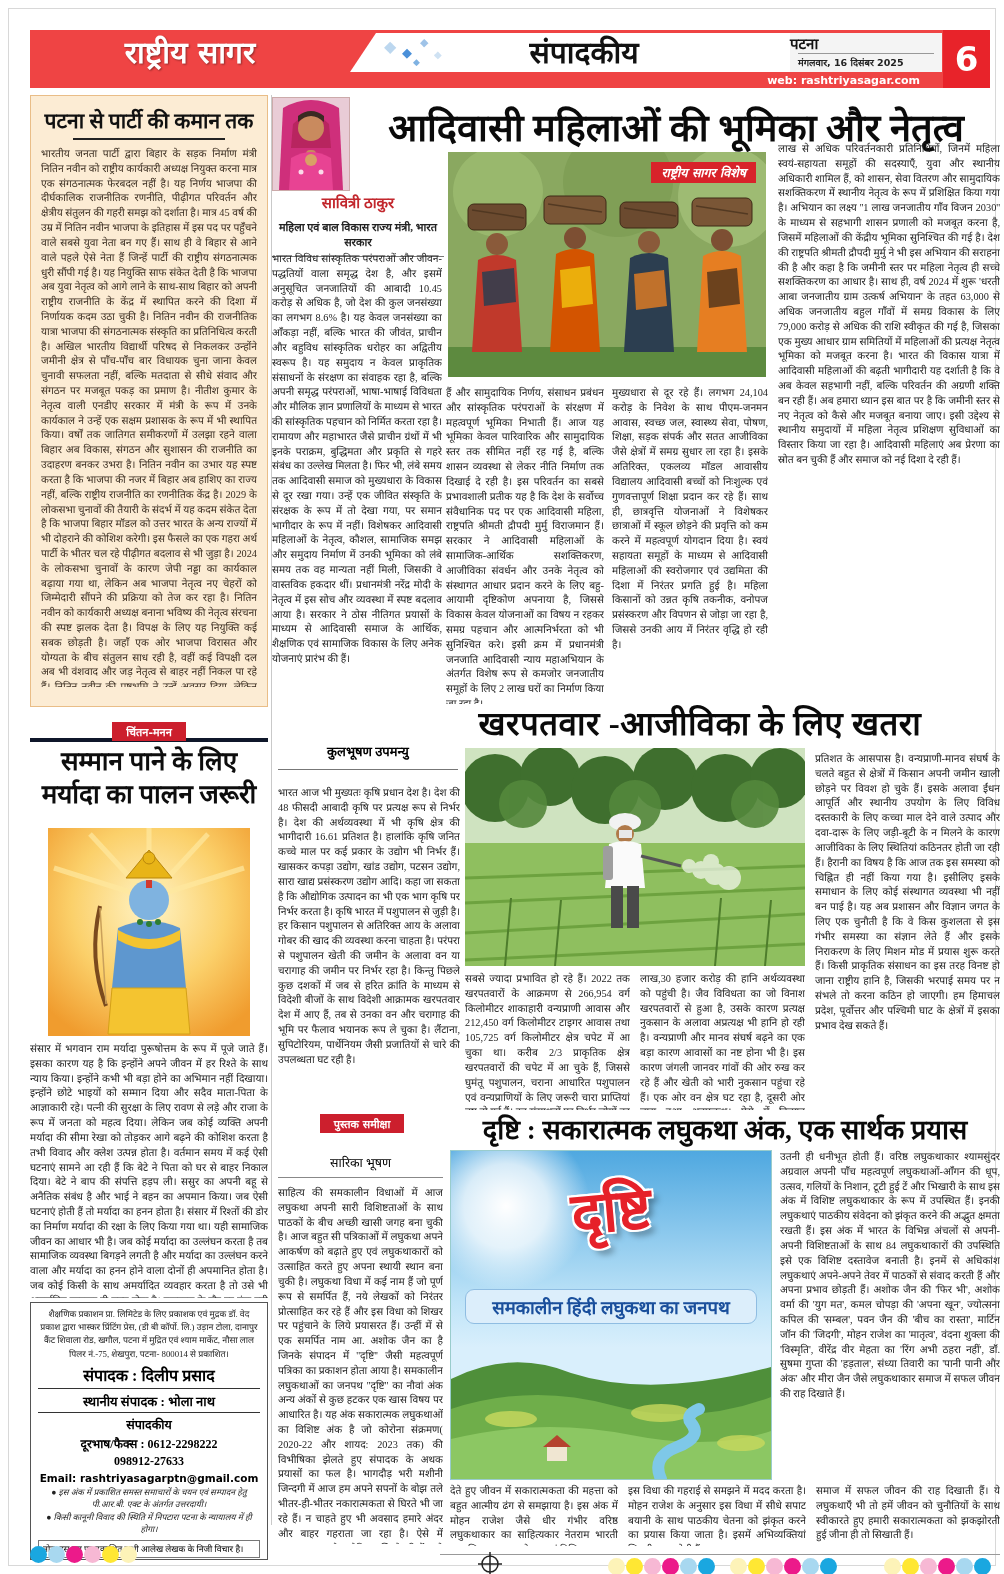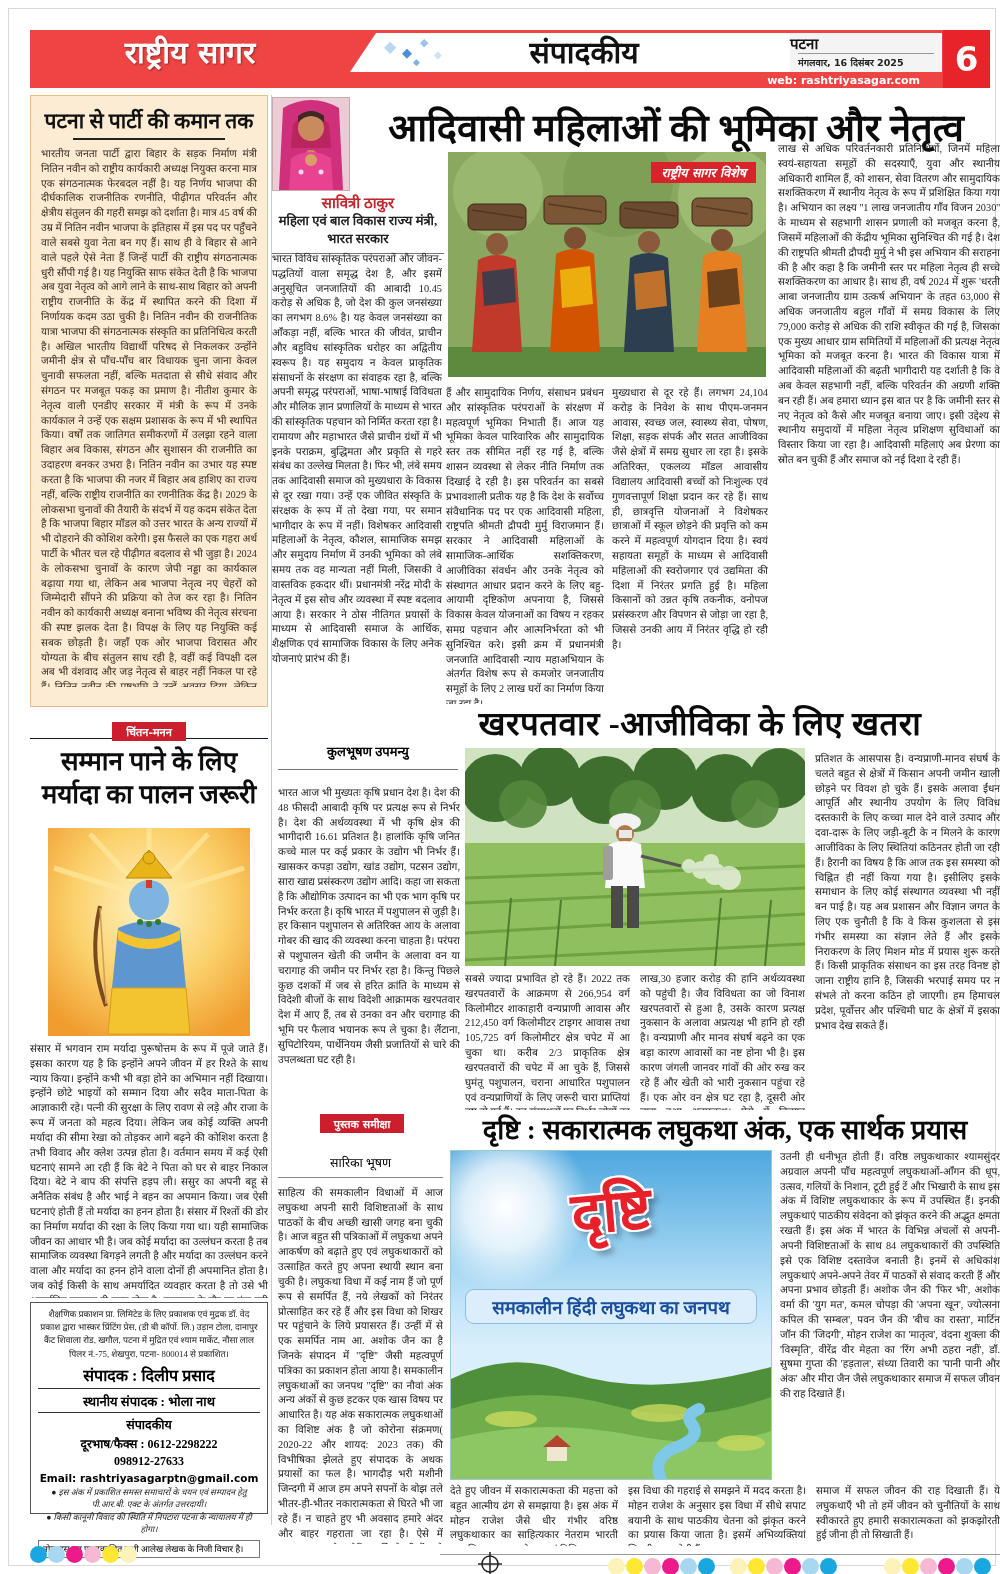--- a/index.html
+++ b/index.html
@@ -30,47 +30,47 @@
   .vline{width:1px;background:#c9c9c9;}
 
   
   .peach{left:30px;top:95px;width:238px;height:612px;background:#fcecd4;border:1px solid #e9bd87;
          box-sizing:border-box;padding:8px 10px;}
   .peach h2{margin:2px 0 4px 0;font-size:21px;text-align:center;color:#111;}
   .peach .rule{width:70%;height:2px;background:#222;margin:0 auto 7px auto;}
   .peach .body-txt{height:540px;color:#3a2d20;}
 
   
-  .ch-labelwrap{left:30px;top:718px;width:238px;height:20px;border-bottom:1px solid #0f172a;text-align:center;}
+  .ch-labelwrap{left:30px;top:718px;width:238px;height:20px;border-bottom:4px solid #0f172a;text-align:center;}
   .red-tag{display:inline-block;background:#cc1f2d;color:#fff;font-weight:bold;font-size:11px;
            padding:2px 14px;font-family:"DejaVu Sans",sans-serif;position:relative;top:4px;}
   .ch-title{left:30px;top:746px;width:238px;font-size:26px;font-weight:bold;text-align:center;
             line-height:1.25;color:#0d0d0d;}
   .deity{left:48px;top:828px;width:202px;height:208px;}
   .ch-body{left:30px;top:1042px;width:238px;height:256px;}
 
   
-  .fbox{left:30px;top:1302px;width:238px;height:212px;border:1.5px solid #555;box-sizing:border-box;
+  .fbox{left:30px;top:1302px;width:238px;height:258px;border:1.5px solid #555;box-sizing:border-box;
         padding:5px 7px;background:#fff;}
   .fbox .pub{font-size:8.8px;line-height:1.5;text-align:center;color:#222;}
   .fbox .ed{font-size:16px;font-weight:bold;text-align:center;padding:3px 0 2px 0;border-bottom:1.5px solid #333;}
   .fbox .ed2{font-size:13px;font-weight:bold;text-align:center;padding:3px 0 2px 0;border-bottom:1.5px solid #333;}
   .fbox .dept{font-size:12.5px;font-weight:bold;text-align:center;padding:3px 0 0 0;}
   .fbox .ph{font-size:12px;font-weight:bold;text-align:center;padding:2px 0 0 0;}
   .fbox .em{font-size:10.5px;font-weight:bold;text-align:center;padding:3px 0 2px 0;font-family:"DejaVu Sans",sans-serif;}
   .fbox .bl{font-size:8.6px;line-height:1.45;text-align:center;color:#222;font-style:italic;}
   .fbox .note{border:1px solid #777;margin-top:4px;padding:2px 4px;font-size:8.8px;text-align:left;}
 
   
   .m-head{left:352px;top:100px;width:648px;font-size:38px;font-weight:bold;text-align:center;
           white-space:nowrap;color:#0a0a0a;}
   .m-authorimg{left:272px;top:97px;width:76px;height:92px;border:1px solid #caa;}
   .m-byline{left:272px;top:192px;width:172px;text-align:center;border-bottom:1px solid #777;padding-bottom:6px;}
   .m-byline .a{color:#c2272d;font-weight:bold;font-size:15px;}
-  .m-byline .r{font-size:13px;font-weight:bold;color:#222;line-height:1.35;margin-top:0;}
+  .m-byline .r{font-size:11px;font-weight:bold;color:#222;line-height:1.35;margin-top:8px;}
   .m-col1{left:272px;top:252px;width:170px;height:452px;}
   .m-photo{left:448px;top:152px;width:318px;height:225px;}
   .photo-tag{position:absolute;top:10px;right:10px;background:#d8232a;color:#fff;font-weight:bold;
              font-size:12.5px;padding:2px 10px;font-family:"DejaVu Sans",sans-serif;font-style:italic;}
   .m-col2{left:446px;top:386px;width:158px;height:318px;}
   .m-col3{left:612px;top:386px;width:156px;height:318px;}
   .m-col4{left:778px;top:142px;width:222px;height:562px;}
 
   
   .w-head{left:452px;top:700px;width:496px;font-size:33px;font-weight:bold;text-align:center;

